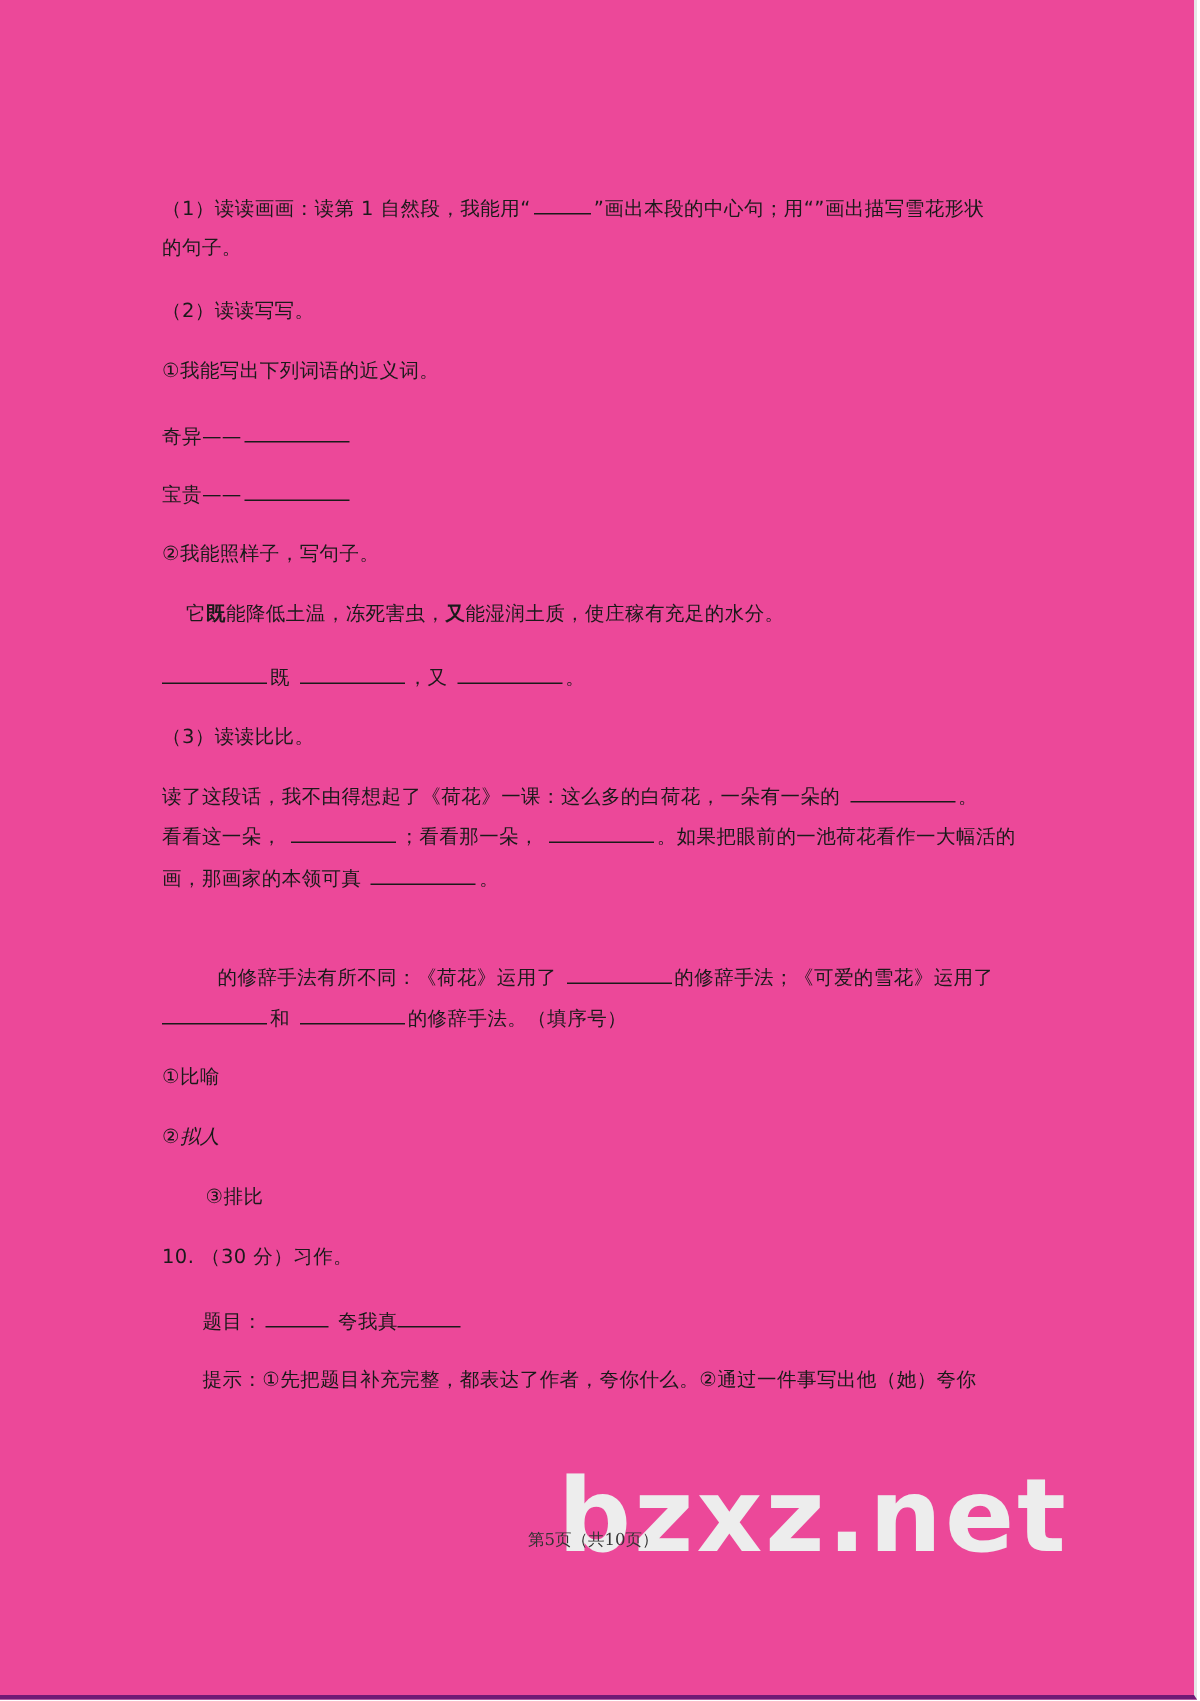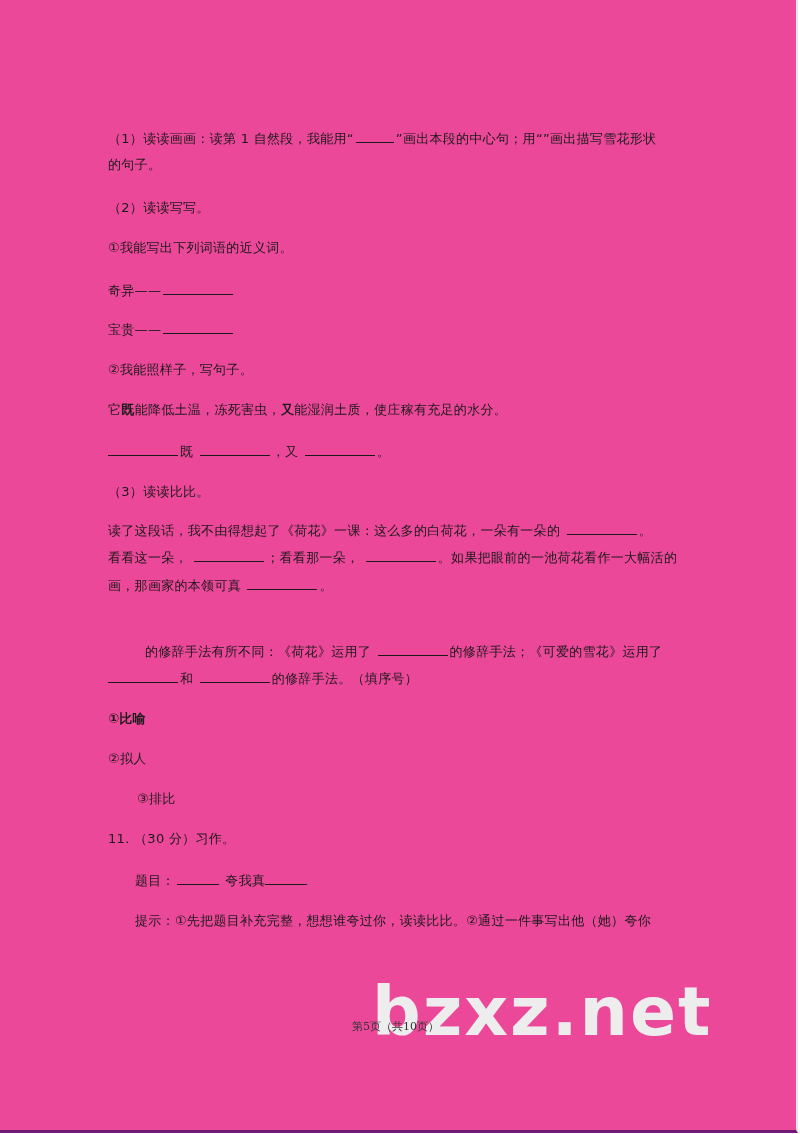--- a/index.html
+++ b/index.html
@@ -82,21 +82,21 @@
 
   <div class="line" style="top:282px;">
     <span>奇异——</span><span class="blank b70"></span>
   </div>
   <div class="line" style="top:321px;">
     <span>宝贵——</span><span class="blank b70"></span>
   </div>
 
   <div class="line" style="top:362px;">②我能照样子，写句子。</div>
 
-  <div class="line" style="top:402px;">
+  <div class="line" style="top:402px;margin-left:16px;">
     <span>它</span><span class="bold">既</span><span>能降低土温，冻死害虫，</span><span class="bold">又</span><span>能湿润土质，使庄稼有充足的水分。</span>
   </div>
 
   <div class="line" style="top:443px;">
     <span class="blank b70" style="margin-left:0"></span><span>既</span>
     <span class="blank b70"></span><span>，又</span>
     <span class="blank b70"></span><span>。</span>
   </div>
 
   <div class="line" style="top:484px;">（3）读读比比。</div>
@@ -117,29 +117,29 @@
 
   <div class="line" style="top:643px;padding-left:37px;">
     <span>的修辞手法有所不同：《荷花》运用了</span>
     <span class="blank b70"></span><span>的修辞手法；《可爱的雪花》运用了</span>
   </div>
   <div class="line" style="top:670px;">
     <span class="blank b70" style="margin-left:0"></span><span>和</span>
     <span class="blank b70"></span><span>的修辞手法。（填序号）</span>
   </div>
 
-  <div class="line" style="top:711px;font-weight:bold;">①比喻</div>
-  <div class="line" style="top:751px;">②拟人</div>
+  <div class="line" style="top:711px;">①比喻</div>
+  <div class="line" style="top:751px;font-style:italic;">②拟人</div>
   <div class="line" style="top:791px;margin-left:29px;">③排比</div>
 
-  <div class="line" style="top:831px;">11. （30 分）习作。</div>
+  <div class="line" style="top:831px;">10. （30 分）习作。</div>
 
   <div class="line indent" style="top:872px;text-align:right;">
     <span>题目：</span><span class="blank b42"></span>
     <span>夸我真</span><span class="blank b42" style="margin-left:0"></span>
   </div>
 
-  <div class="line indent" style="top:913px;">提示：①先把题目补充完整，想想谁夸过你，读读比比。②通过一件事写出他（她）夸你</div>
+  <div class="line indent" style="top:913px;">提示：①先把题目补充完整，都表达了作者，夸你什么。②通过一件事写出他（她）夸你</div>
 
   <div class="watermark">bzxz.net</div>
   <div class="footer">第5页（共10页）</div>
 
 </div>
 
 </body></html>

